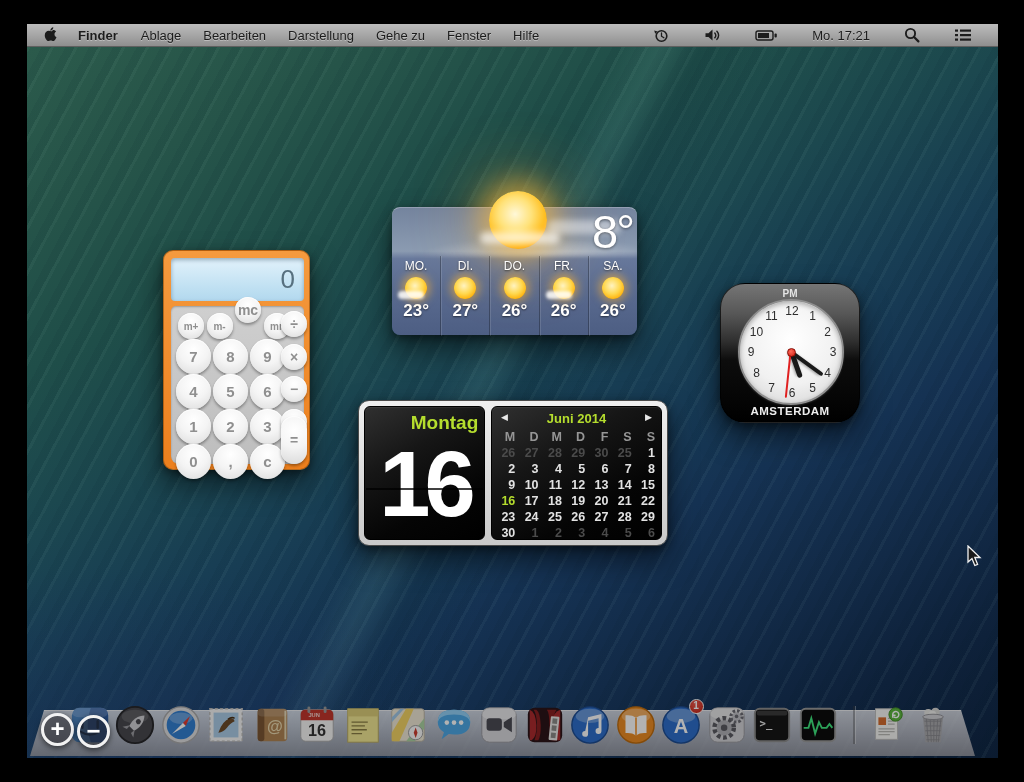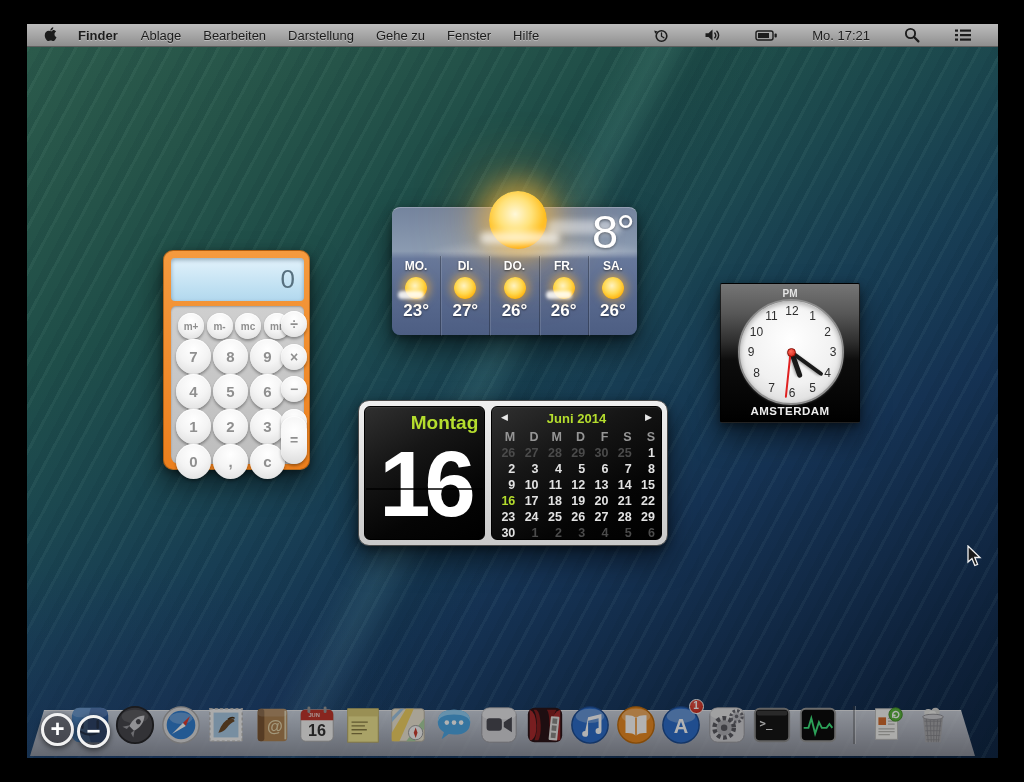--- a/index.html
+++ b/index.html
@@ -55,29 +55,29 @@
     box-shadow:0 0 26px 10px rgba(255,190,60,.55), 0 0 60px 22px rgba(255,170,40,.25);}
   .w-suncloud{position:absolute;left:88px;top:24px;width:80px;height:12px;border-radius:8px;
     background:rgba(255,255,255,.65);filter:blur(3px);}
   .w-cloud2{position:absolute;left:155px;top:12px;width:74px;height:14px;border-radius:10px;
     background:rgba(255,255,255,.45);filter:blur(3px);}
   .w-temp{position:absolute;right:4px;top:-4px;color:#fff;font-size:47px;font-weight:normal;
     letter-spacing:-2px;text-shadow:0 1px 3px rgba(0,0,0,.45);}
   .w-row{position:absolute;left:0;top:48px;width:100%;height:80px;display:flex;}
   .w-col{flex:1;display:flex;flex-direction:column;align-items:center;padding-top:3px;}
   .w-col + .w-col{border-left:1px solid rgba(0,0,0,.28);box-shadow:inset 1px 0 0 rgba(255,255,255,.12);}
-  .w-day{color:#fff;font-size:12px;font-weight:bold;text-shadow:0 1px 2px rgba(0,0,0,.55);}
+  .w-day{color:#fff;font-size:12px;font-weight:normal;text-shadow:0 1px 2px rgba(0,0,0,.55);}
   .w-ico{position:relative;width:22px;height:22px;margin:4px 0 2px;border-radius:50%;
     background:radial-gradient(circle at 45% 40%, #fff3c0 0%, #ffd84f 45%, #ffab00 80%, rgba(255,160,0,0) 100%);
     box-shadow:0 0 8px 3px rgba(255,180,50,.55);}
   .w-ico.partly::after{content:"";position:absolute;left:-7px;bottom:0;width:26px;height:8px;border-radius:6px;
     background:rgba(255,255,255,.85);filter:blur(1.5px);}
   .w-tmp{color:#fff;font-size:17px;font-weight:bold;text-shadow:0 1px 2px rgba(0,0,0,.55);}
   
-  .clockw{left:693px;top:236px;width:140px;height:140px;border-radius:2px;
+  .clockw{left:693px;top:236px;width:140px;height:140px;border-radius:25px;
     background:linear-gradient(180deg,#757575 0%,#565656 22%,#2e2e2e 42%,#0d0d0d 55%,#000 100%);
     border:1px solid rgba(0,0,0,.7);}
   .cw-pm{position:absolute;top:4px;width:100%;text-align:center;color:#e4e4e4;font-size:10px;font-weight:bold;}
   .cw-face{position:absolute;left:17px;top:15px;width:106px;height:106px;border-radius:50%;
     background:radial-gradient(circle at 50% 38%,#ffffff 0%,#f1f1f1 55%,#dcdcdc 82%,#c2c2c2 100%);
     border:2px solid #8f8f8f;box-shadow:inset 0 2px 5px rgba(0,0,0,.3),0 1px 2px rgba(255,255,255,.15);}
   .cw-num{position:absolute;width:18px;text-align:center;font-size:12px;color:#2e2e2e;}
   .hand{position:absolute;left:50%;transform-origin:50% 100%;border-radius:3px;background:#1a1a1a;}
   .hand.h{width:5px;height:27px;margin-left:-2.5px;top:24px;box-shadow:1px 2px 3px rgba(0,0,0,.4);}
   .hand.m{width:4px;height:39px;margin-left:-2px;top:12px;box-shadow:1px 2px 3px rgba(0,0,0,.4);}
@@ -199,21 +199,21 @@
   </div>
 
   <div class="desktop">
 
     <div class="widget calc">
       <div class="calc-display">0</div>
       <div class="calc-body"></div>
       <div id="calc-buttons">
           <div class="cbtn" style="left: 14px; top: 62px; width: 26px; height: 26px; font-size: 10px;">m+</div>
           <div class="cbtn" style="left: 42.5px; top: 62px; width: 26px; height: 26px; font-size: 10px;">m-</div>
-          <div class="cbtn" style="left: 71px; top: 46px; width: 26px; height: 26px; font-size: 10px; margin-top: 16px;">mc</div>
+          <div class="cbtn" style="left: 71px; top: 46px; width: 26px; height: 26px; font-size: 14px;">mc</div>
           <div class="cbtn" style="left: 99.5px; top: 62px; width: 26px; height: 26px; font-size: 10px;">mr</div>
           <div class="cbtn" style="left: 12px; top: 88px; width: 35px; height: 35px; font-size: 15px;">7</div>
           <div class="cbtn" style="left: 49px; top: 88px; width: 35px; height: 35px; font-size: 15px;">8</div>
           <div class="cbtn" style="left: 86px; top: 88px; width: 35px; height: 35px; font-size: 15px;">9</div>
           <div class="cbtn" style="left: 12px; top: 123px; width: 35px; height: 35px; font-size: 15px;">4</div>
           <div class="cbtn" style="left: 49px; top: 123px; width: 35px; height: 35px; font-size: 15px;">5</div>
           <div class="cbtn" style="left: 86px; top: 123px; width: 35px; height: 35px; font-size: 15px;">6</div>
           <div class="cbtn" style="left: 12px; top: 158px; width: 35px; height: 35px; font-size: 15px;">1</div>
           <div class="cbtn" style="left: 49px; top: 158px; width: 35px; height: 35px; font-size: 15px;">2</div>
           <div class="cbtn" style="left: 86px; top: 158px; width: 35px; height: 35px; font-size: 15px;">3</div>

